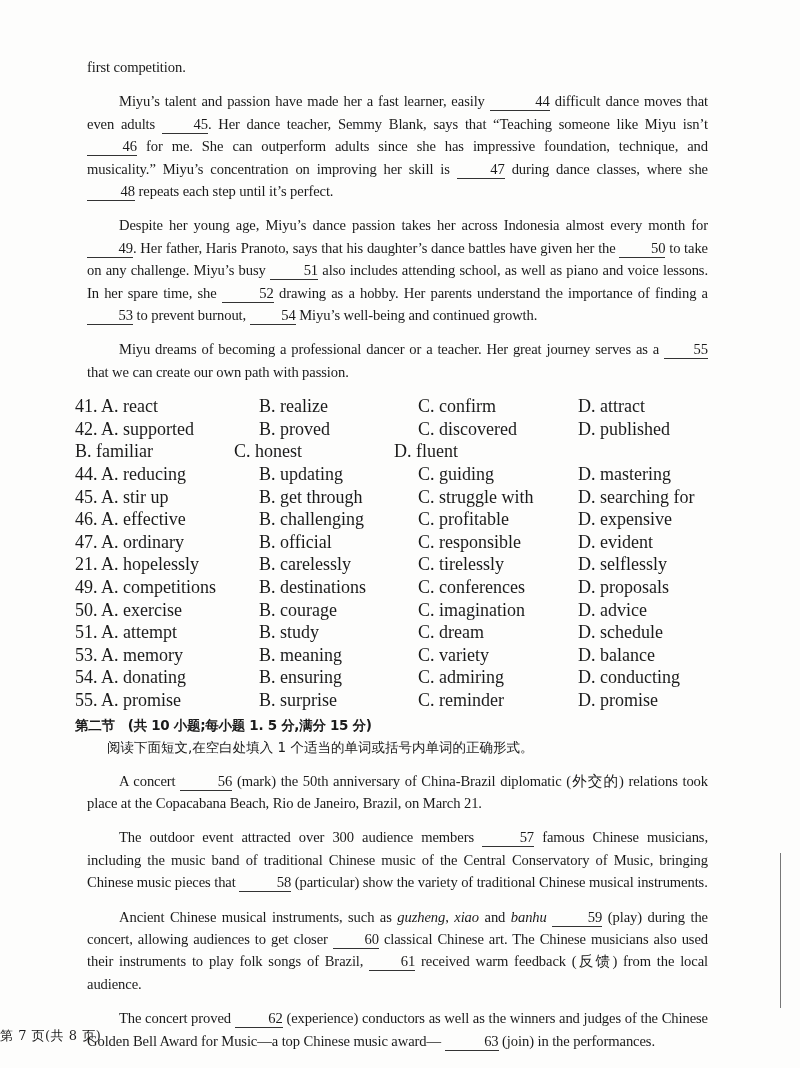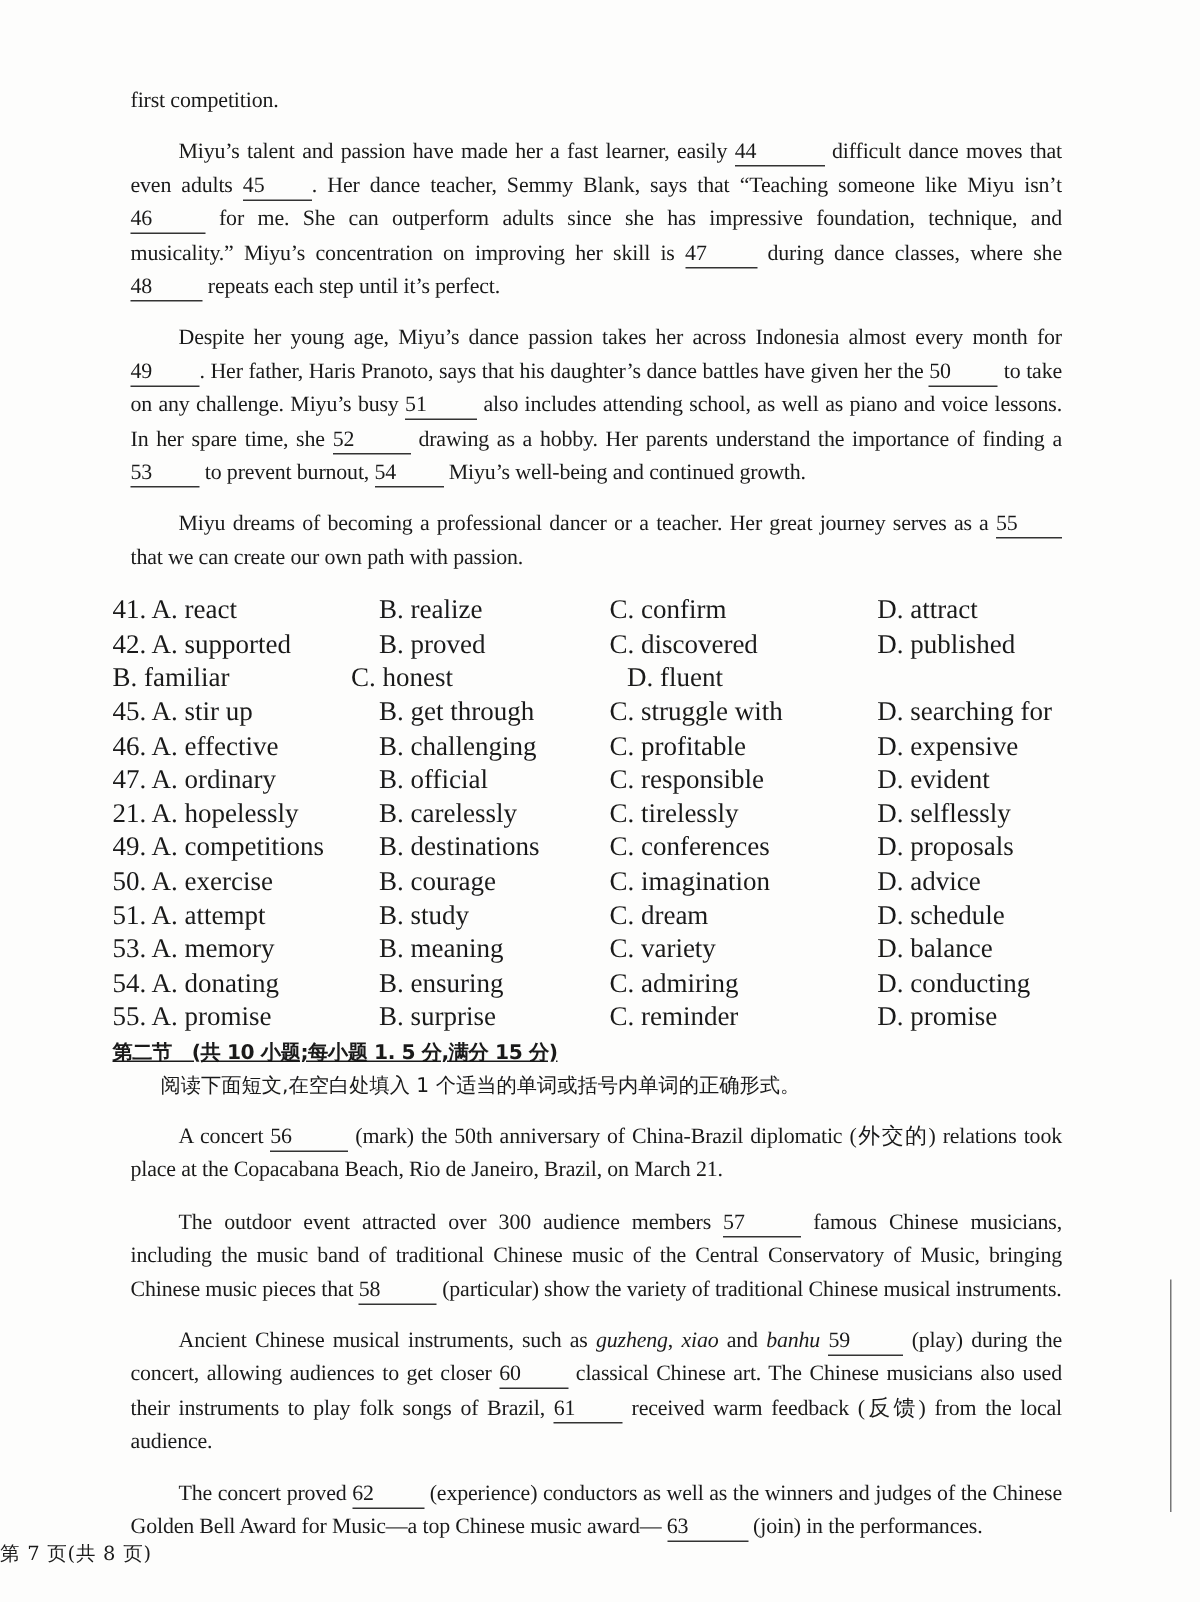--- a/index.html
+++ b/index.html
@@ -11,32 +11,32 @@
     position: relative;
   }
   .page { position: absolute; left: 75px; top: 44px; width: 645px; }
   .para {
     font-size: 14.6px; line-height: 22.4px; text-align: justify;
     margin: 12px; letter-spacing: -0.1px;
   }
   .indent { text-indent: 32px; }
   .blank {
     display: inline-block; border-bottom: 1px solid #333;
-    text-align: left; line-height: 18px; min-width: 44px; text-indent: 0;
+    text-align: right; line-height: 18px; min-width: 44px; text-indent: 0;
   }
   .opts { margin-top: 2px; }
   .opt-row { display: flex; height: 22.6px; font-size: 18px; line-height: 22.6px; }
   .opt-row span { display: block; }
   .col-a { width: 184px; }
   .col-b { width: 159px; }
   .col-c { width: 160px; }
-  .col-d { width: 140px; margin-left: 24px; }
+  .col-d { width: 140px; }
   .section-title {
     font-family: "DejaVu Sans", sans-serif; font-weight: bold;
-    font-size: 13.5px; line-height: 22px; margin-top: 2px; letter-spacing: -0.3px; text-decoration: underline;
+    font-size: 13.5px; line-height: 22px; margin-top: 2px; letter-spacing: -0.3px;
   }
   .instr { font-family: "DejaVu Sans", sans-serif; font-size: 13.5px; line-height: 22px; text-indent: 32px; }
   .footer {
     position: absolute; top: 1027px; left: 0; width: 800px; text-align: left;
     font-family: "DejaVu Serif", serif; font-size: 13px; letter-spacing: 0.5px;
   }
   .vline { position: absolute; left: 780px; top: 853px; width: 1px; height: 155px; background: #777; }
   i { font-style: italic; }
 </style>
 </head>
@@ -62,20 +62,26 @@
     <div class="opt-row">
         <span class="col-a"><span style="display:inline">42.</span> <span style="display:inline">A. supported</span></span>
         <span class="col-b">B. proved</span>
         <span class="col-c">C. discovered</span>
         <span class="col-d">D. published</span>
       </div>
     <div class="opt-row">
         <span class="col-b">B. familiar</span>
         <span class="col-c">C. honest</span>
         <span class="col-d">D. fluent</span>
+      </div>
+    <div class="opt-row">
+        <span class="col-a"><span style="display:inline">44.</span> <span style="display:inline">A. reducing</span></span>
+        <span class="col-b">B. updating</span>
+        <span class="col-c">C. guiding</span>
+        <span class="col-d">D. mastering</span>
       </div>
     <div class="opt-row">
         <span class="col-a"><span style="display:inline">45.</span> <span style="display:inline">A. stir up</span></span>
         <span class="col-b">B. get through</span>
         <span class="col-c">C. struggle with</span>
         <span class="col-d">D. searching for</span>
       </div>
     <div class="opt-row">
         <span class="col-a"><span style="display:inline">46.</span> <span style="display:inline">A. effective</span></span>
         <span class="col-b">B. challenging</span>

